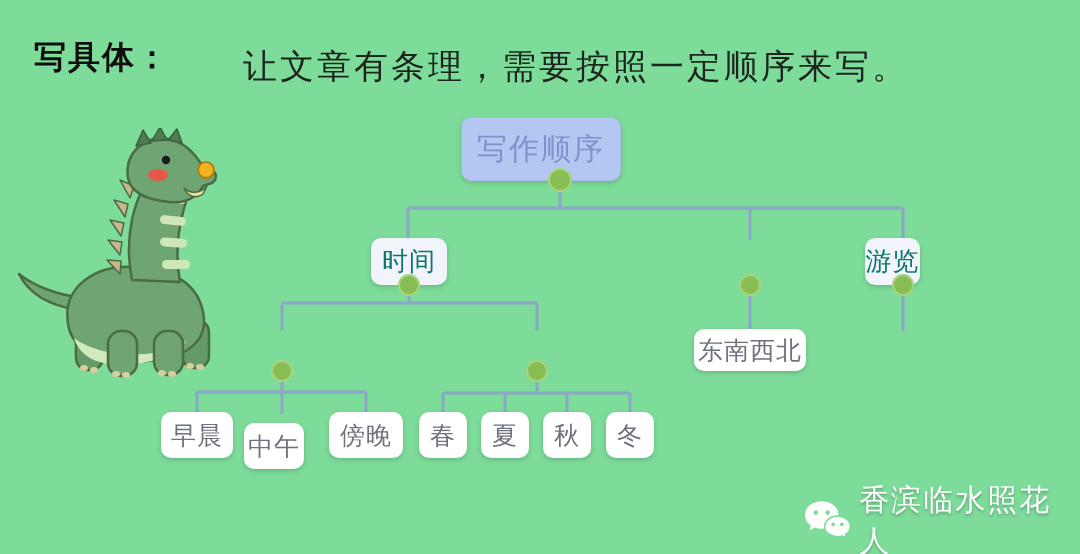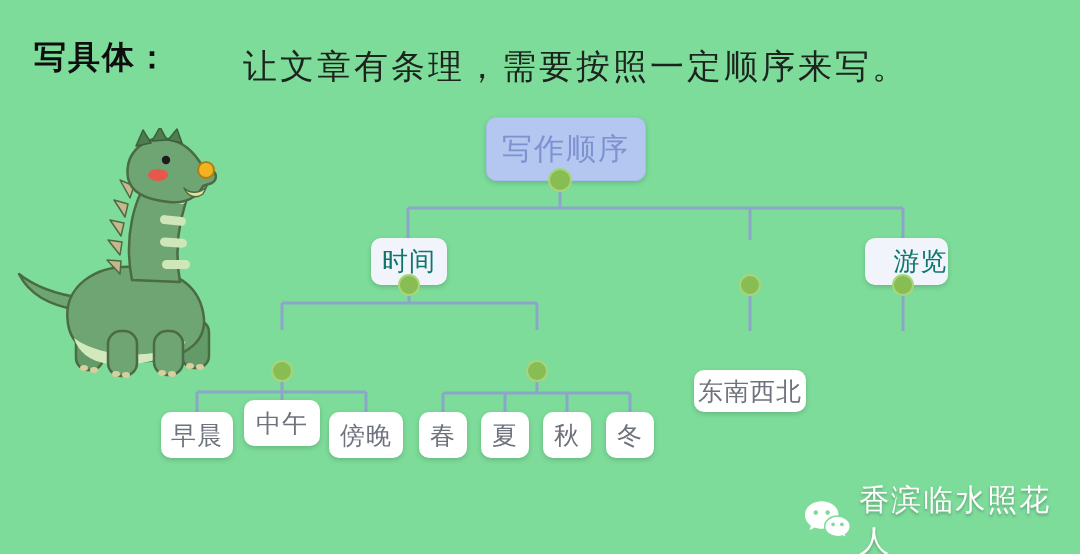--- a/index.html
+++ b/index.html
@@ -107,30 +107,30 @@
 
       <path d="M537 370 V393"></path>
       <path d="M443 393 H630"></path>
       <path d="M443 393 V414"></path>
       <path d="M505 393 V414"></path>
       <path d="M567 393 V414"></path>
       <path d="M630 393 V414"></path>
     </g>
   </svg>
 
-  <div class="node root" style="left:486px;top:117px;width:158px;height:62px;text-align:center;">写作顺序</div>
+  <div class="node root" style="left:461px;top:117px;width:158px;height:62px;text-align:center;">写作顺序</div>
 
   <div class="node lvl1" style="left:371px;top:238px;width:76px;height:47px;">时间</div>
-  <div class="node lvl1" style="left:865px;top:238px;width:55px;height:47px;padding-left:28px;">游览</div>
-
-
-  <div class="node small" style="left:694px;top:329px;width:112px;height:42px;margin-top:41px;">东南西北</div>
+  <div class="node lvl1" style="left:865px;top:238px;width:55px;height:47px;">游览</div>
+
+
+  <div class="node small" style="left:694px;top:329px;width:112px;height:42px;">东南西北</div>
 
   <div class="node small" style="left:161px;top:412px;width:72px;height:46px;">早晨</div>
-  <div class="node small" style="left:244px;top:400px;width:76px;height:46px;">中午</div>
+  <div class="node small" style="left:244px;top:423px;width:60px;height:46px;">中午</div>
   <div class="node small" style="left:329px;top:412px;width:74px;height:46px;">傍晚</div>
 
   <div class="node small" style="left:419px;top:412px;width:48px;height:46px;">春</div>
   <div class="node small" style="left:481px;top:412px;width:48px;height:46px;">夏</div>
   <div class="node small" style="left:543px;top:412px;width:48px;height:46px;">秋</div>
   <div class="node small" style="left:606px;top:412px;width:48px;height:46px;">冬</div>
 
   <div class="dot" style="left:548px;top:168px;width:24px;height:24px;"></div>
   <div class="dot" style="left:398px;top:274px;width:22px;height:22px;"></div>
   <div class="dot" style="left:739px;top:274px;width:22px;height:22px;"></div>

